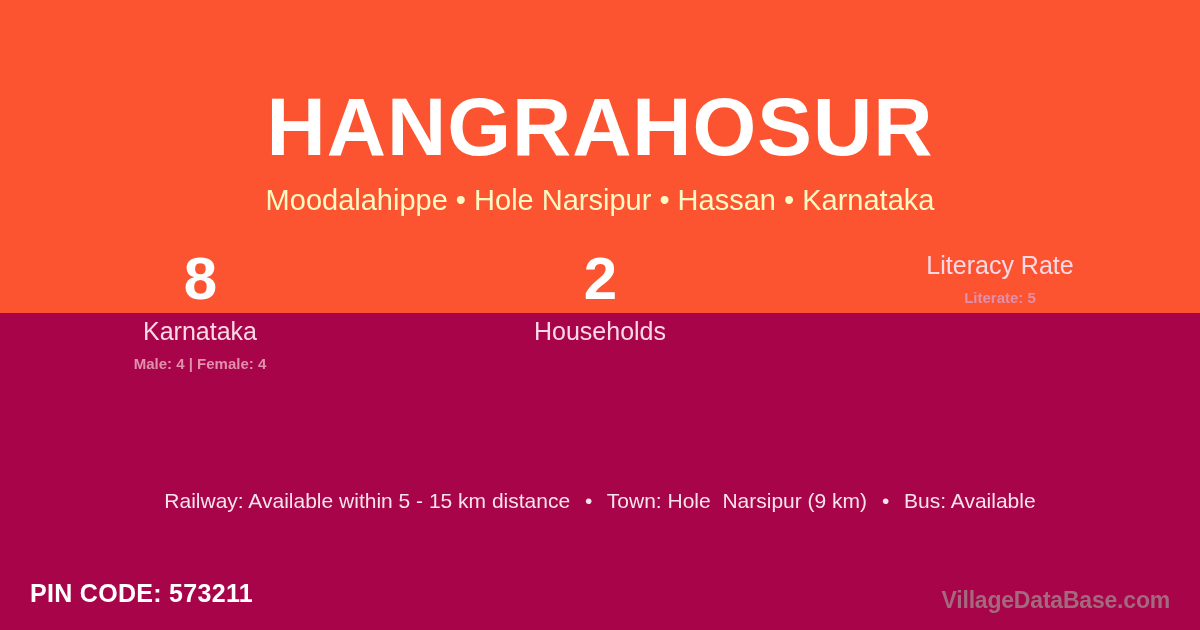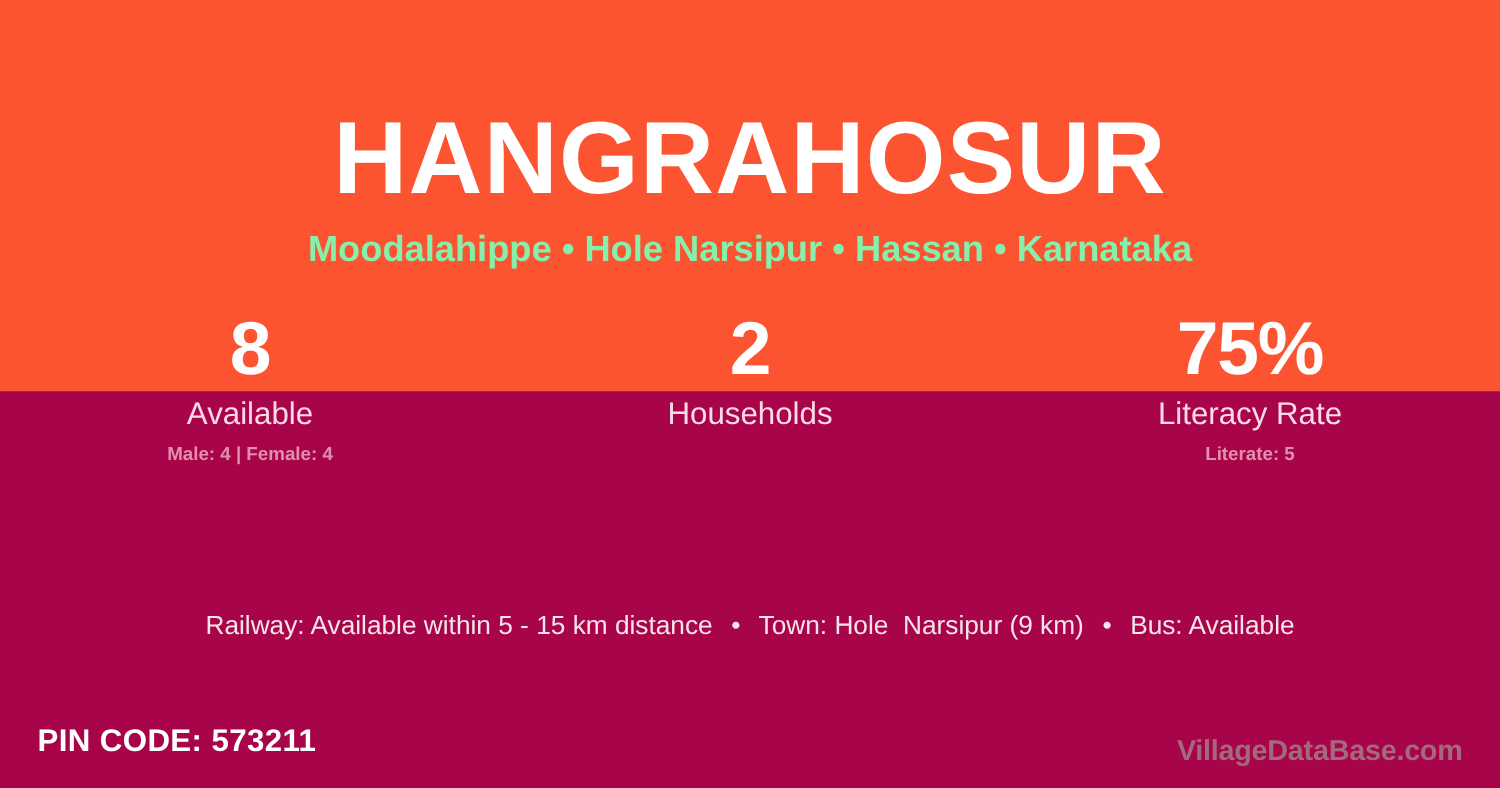--- a/index.html
+++ b/index.html
@@ -52,22 +52,22 @@
 
   
   .village-subtitle {
     position: absolute;
     left: 0;
     top: 181px;
     width: 1200px;
     text-align: center;
     font-size: 29px;
     line-height: 38px;
-    font-weight: 700;
-    color: #86efac;
+    font-weight: 400;
+    color: #fef9c3;
     white-space: nowrap;
   }
 
   
   .stats-row {
     position: absolute;
     left: 0;
     top: 246px;
     width: 1200px;
     display: flex;
@@ -160,31 +160,30 @@
   <div class="top-band"></div>
 
   <div class="village-title">HANGRAHOSUR</div>
 
   <div class="village-subtitle">Moodalahippe • Hole Narsipur • Hassan • Karnataka</div>
 
   <div class="stats-row">
 
     <div class="stat-col">
       <div class="stat-value">8</div>
-      <div class="stat-label">Available</div>
+      <div class="stat-label">Karnataka</div>
       <div class="stat-sub">Male: 4 | Female: 4</div>
     </div>
 
     <div class="stat-col">
       <div class="stat-value">2</div>
       <div class="stat-label">Households</div>
     </div>
 
     <div class="stat-col">
-      <div class="stat-value">75%</div>
       <div class="stat-label">Literacy Rate</div>
       <div class="stat-sub">Literate: 5</div>
     </div>
 
   </div>
 
   <div class="amenities">
     <span class="amenity">Railway: Available within 5 - 15 km distance</span>
     <span class="sep">•</span>
     <span class="amenity">Town: Hole  Narsipur (9 km)</span>

